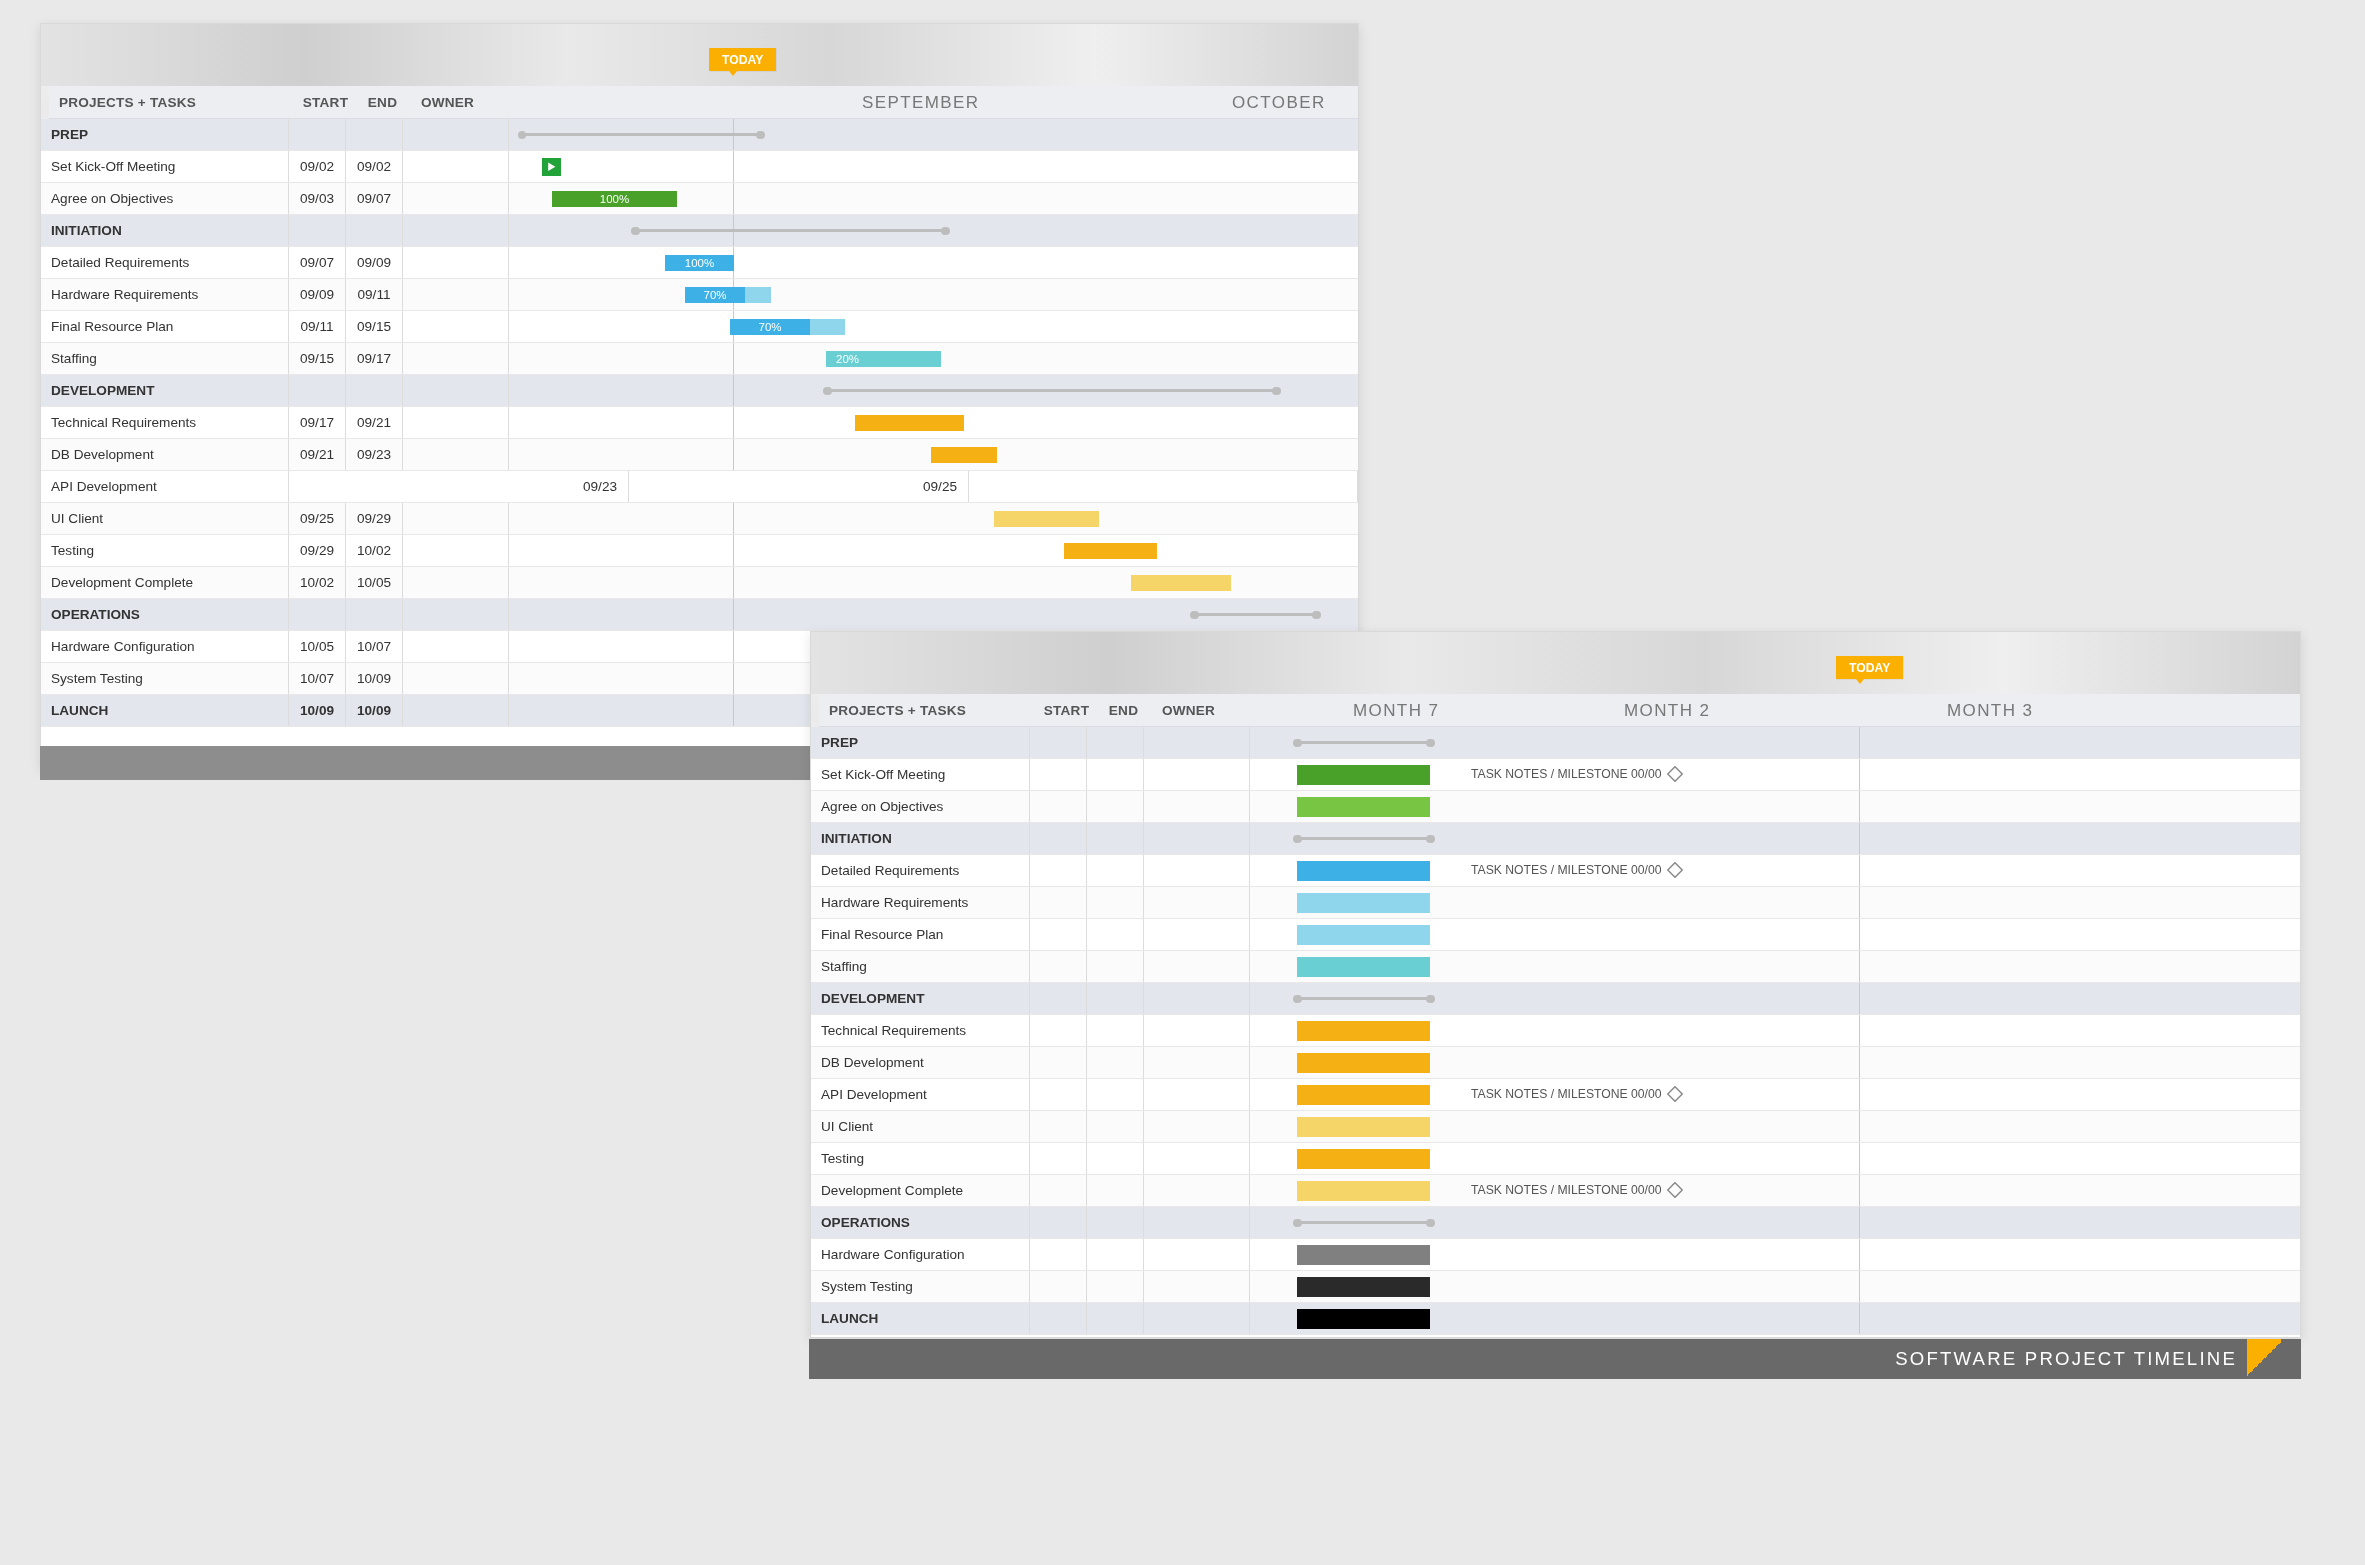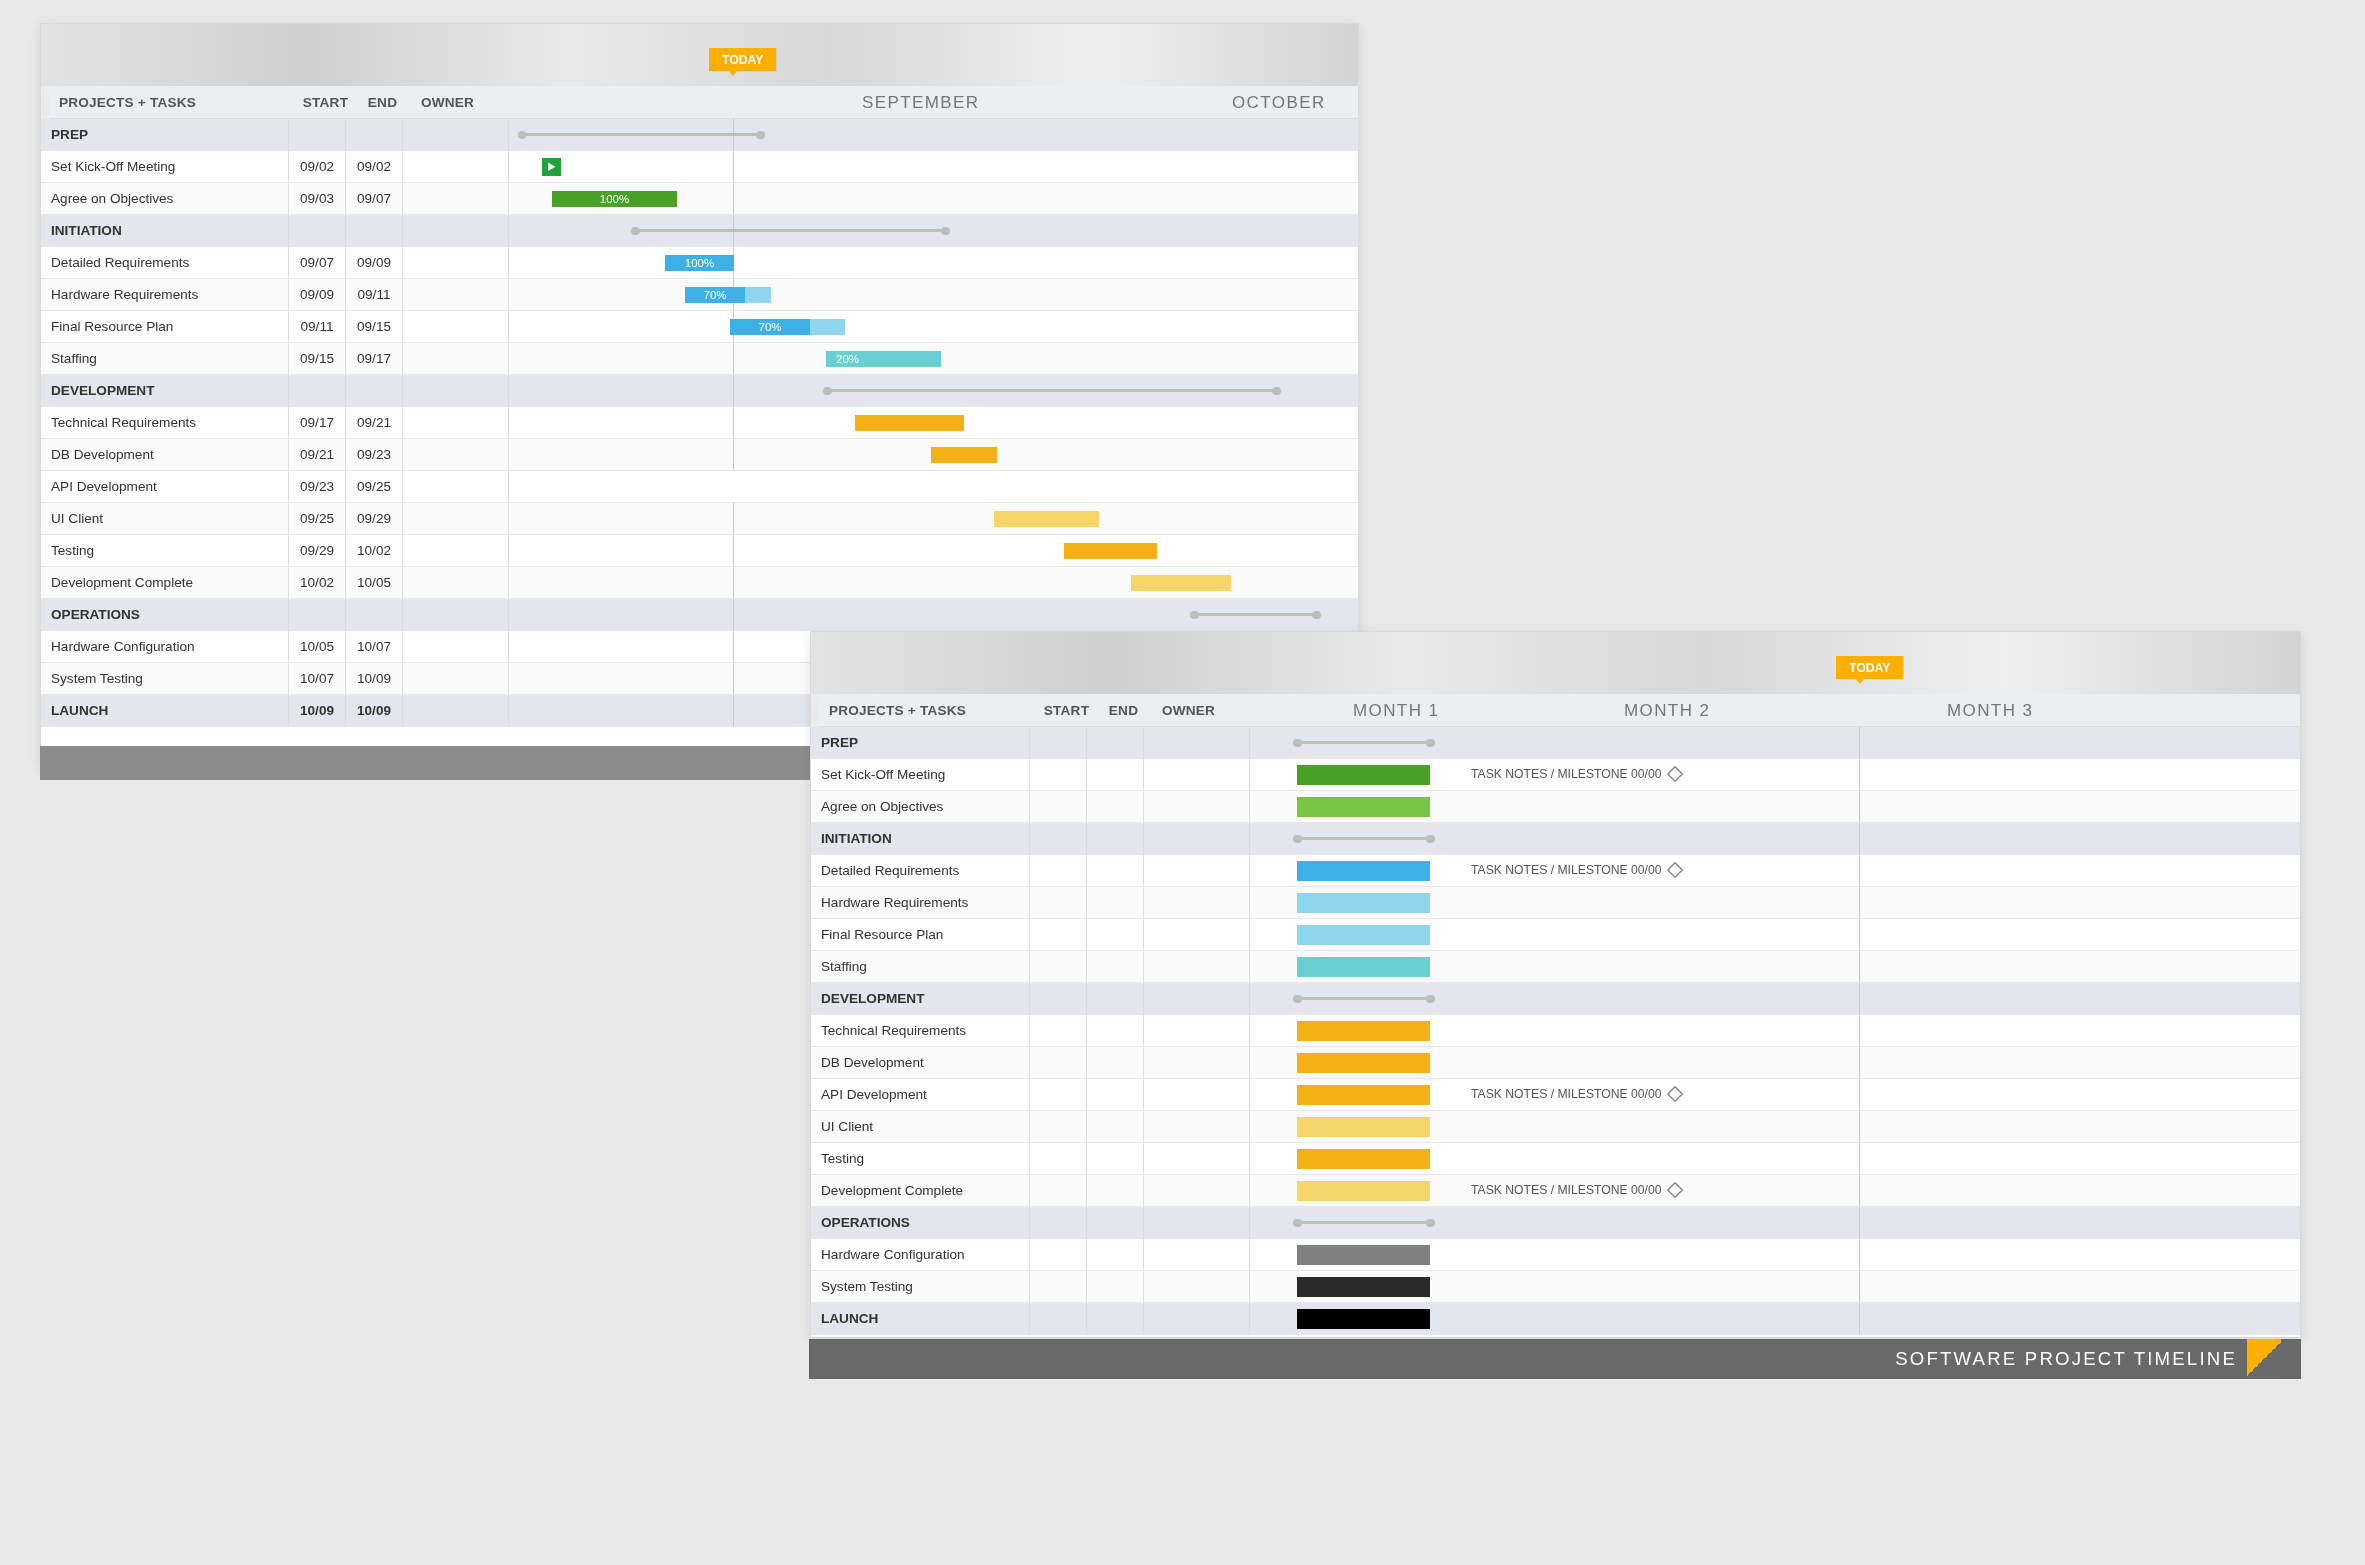--- a/index.html
+++ b/index.html
@@ -38,21 +38,21 @@
   }
 
   .col-headers {
     position:absolute; left:0; top:62px; right:0; height:33px;
     display:flex; background:#eceef2; border-bottom:0.7px solid #dadde3;margin-left:8px;
   }
   .ch { display:flex; align-items:center; font-size:13.6px; font-weight:600; color:#555; letter-spacing:0.2px; padding-left:10px; }
   .ch.center { justify-content:center; padding:0; }
 
   .rows { position:absolute; left:0; top:95px; right:0; }
-  .row { height:32px; display:flex; border-bottom:0.7px solid #e8e8e8; background:#ffffff; }
+  .row { height:32px; display:flex; border-bottom:0.7px solid #e8e8e8; background:#ffffff;justify-content:space-between; }
   .row.alt { background:#fbfbfb; }
   .row.group { background:#e3e6ec; font-weight:600; }
   .cell { display:flex; align-items:center; padding:0 10px; font-size:13.6px; color:#333; }
   .cell.c-task  { border-right:0.7px solid #dcdcdc; }
   .cell.c-start { border-right:0.7px solid #dcdcdc; }
   .cell.c-end   { border-right:0.7px solid #dcdcdc; }
   .cell.c-owner { border-right:0.7px solid #dcdcdc; }
   .gantt { position:relative; flex:1; }
   .gantt .today-line { position:absolute; top:0; bottom:0; width:1.4px; background:#c9c9c9; }
 
@@ -338,21 +338,21 @@
     <div class="today-tag" id="todayB" style="left: 1025px;">TODAY</div>
     <div class="today-arrow" id="todayArrB" style="left: 1045px; top: 47px;"></div>
     <div class="col-headers">
       <div class="ch" id="chB-task" style="width: 219px;">PROJECTS + TASKS</div>
       <div class="ch center" id="chB-start" style="width: 57px;">START</div>
       <div class="ch center" id="chB-end" style="width: 57px;">END</div>
       <div class="ch" id="chB-owner" style="width: 106px;">OWNER</div>
       <div class="ch" style="flex:1"></div>
     </div>
     <div id="monthsB">
-        <div class="month-label" style="left: 542px; top: 69px;">MONTH 1</div>
+        <div class="month-label" style="left: 542px; top: 69px;">MONTH 7</div>
         <div class="month-label" style="left: 813px; top: 69px;">MONTH 2</div>
         <div class="month-label" style="left: 1136px; top: 69px;">MONTH 3</div>
       </div>
     <div class="rows" id="rowsB">
         <div class="row group">
           <div class="cell c-task" style="width: 219px;">PREP</div>
           <div class="cell c-start" style="width: 57px; justify-content: center;"></div>
           <div class="cell c-end" style="width: 57px; justify-content: center;"></div>
           <div class="cell c-owner" style="width: 106px;"></div>
           <div class="gantt">

